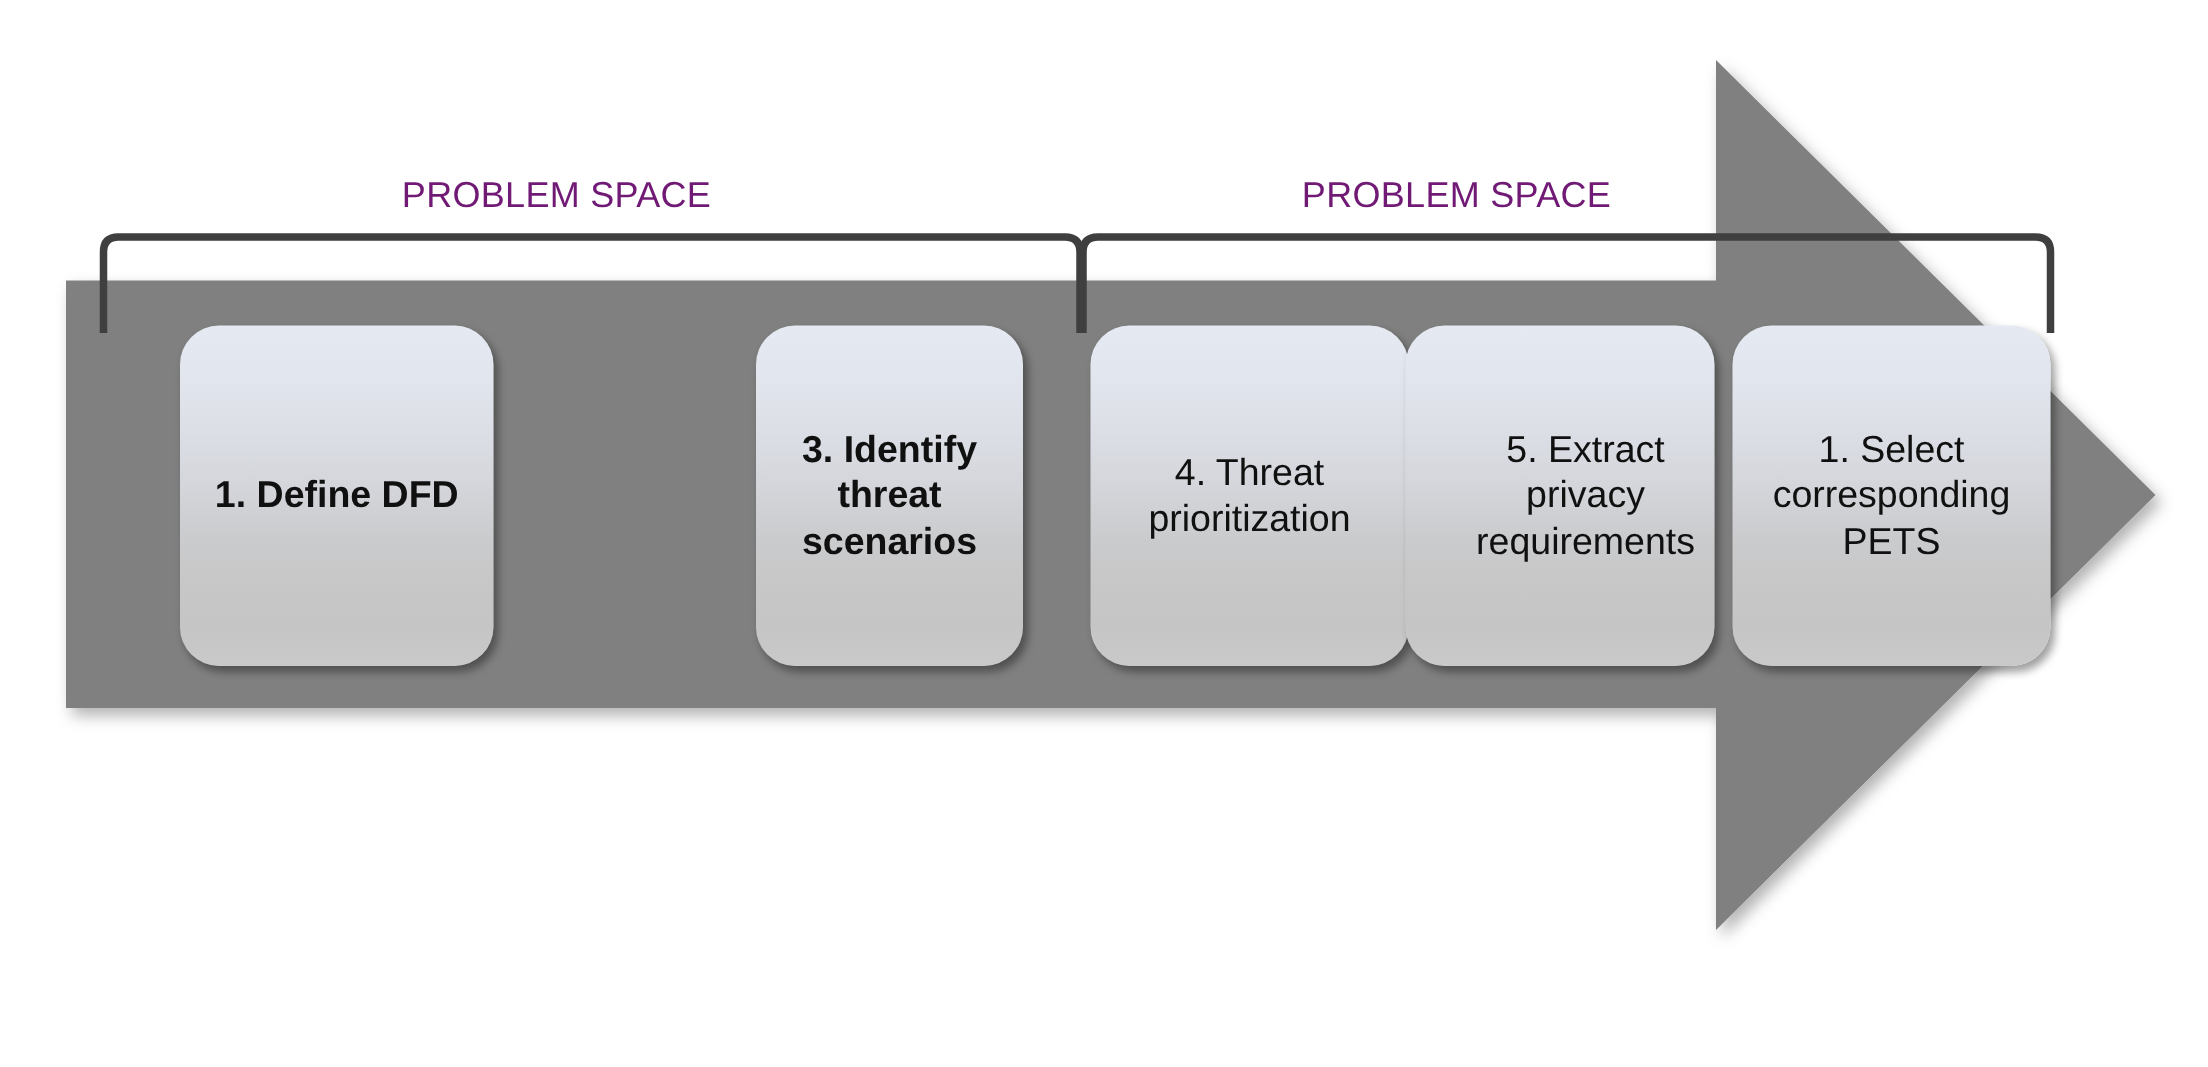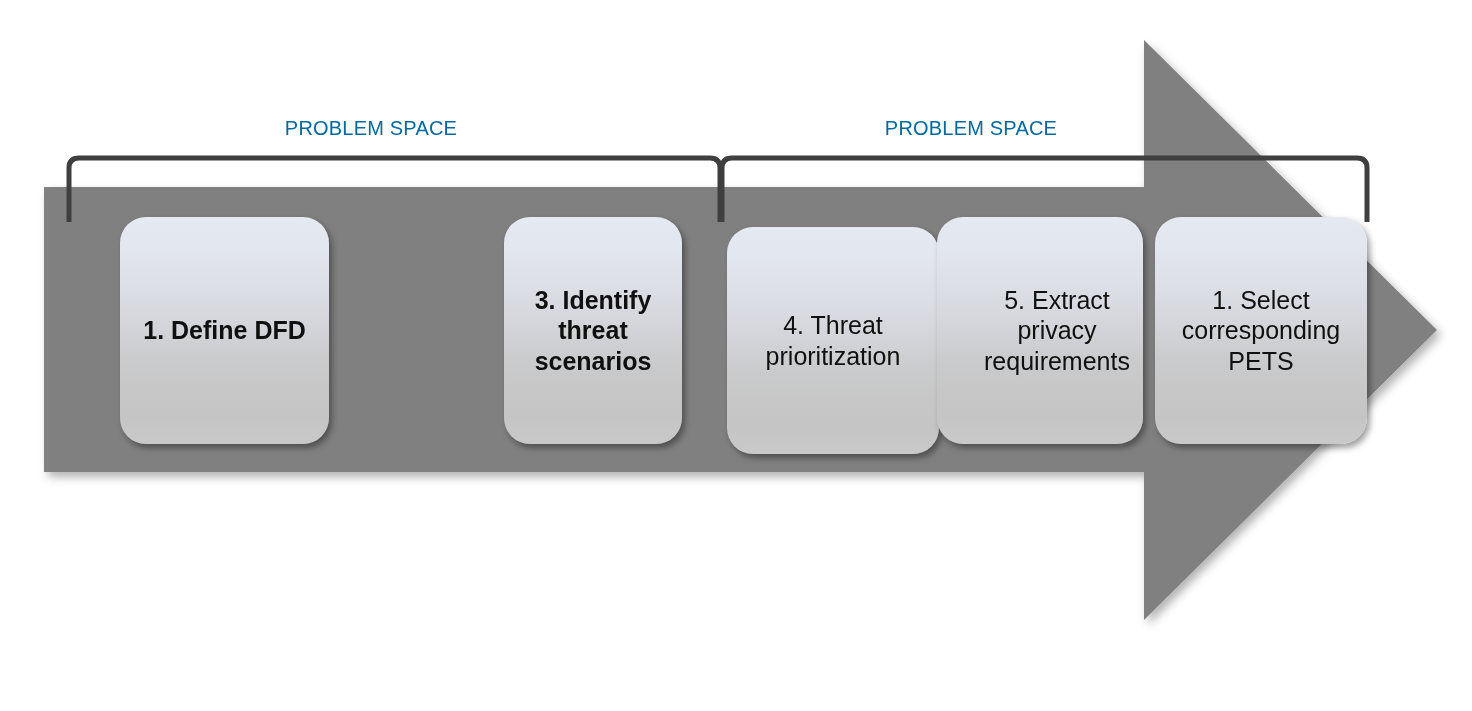--- a/index.html
+++ b/index.html
@@ -28,23 +28,23 @@
     position: absolute;
     left: 0;
     top: 0;
     width: 1472px;
     height: 711px;
   }
   .space-label {
     position: absolute;
     top: 117px;
     text-align: center;
-    font-size: 20px;
+    font-size: 24px;
     font-weight: 400;
-    color: #0369a1;
+    color: #701a75;
     letter-spacing: 0.2px;
     white-space: nowrap;
     font-family: "Liberation Sans", sans-serif;
   }
   #label-problem-space { left: 190px; width: 362px; }
   #label-solution-space { left: 790px; width: 362px; }
 
   .step-box {
     position: absolute;
     top: 217px;
@@ -102,21 +102,21 @@
 
   <div class="step-box" style="left:74px; width:209px;margin-left:46px;">
     <div class="step-label bold">1. Define DFD</div>
   </div>
 
 
   <div class="step-box" style="left:504px; width:178px;">
     <div class="step-label bold">3. Identify threat scenarios</div>
   </div>
 
-  <div class="step-box" style="left:727px; width:212px;margin-top:10px;">
+  <div class="step-box" style="left:727px; width:212px;">
     <div class="step-label regular">4. Threat prioritization</div>
   </div>
 
   <div class="step-box" style="left:937px; width:206px;padding-left:44px;">
     <div class="step-label regular">5. Extract privacy requirements</div>
   </div>
 
   <div class="step-box" style="left:1155px; width:212px;">
     <div class="step-label regular">1. Select corresponding PETS</div>
   </div>

